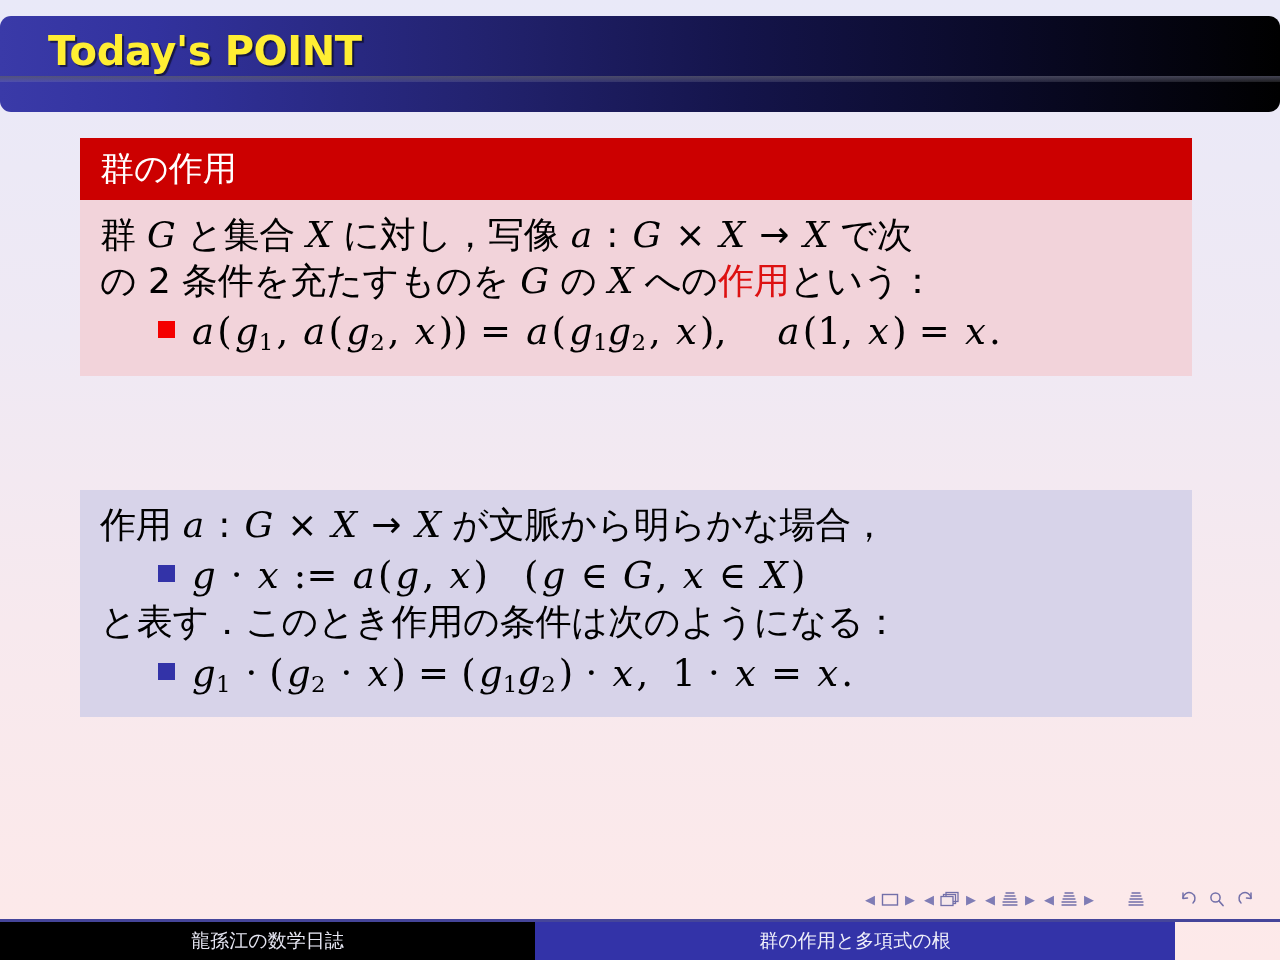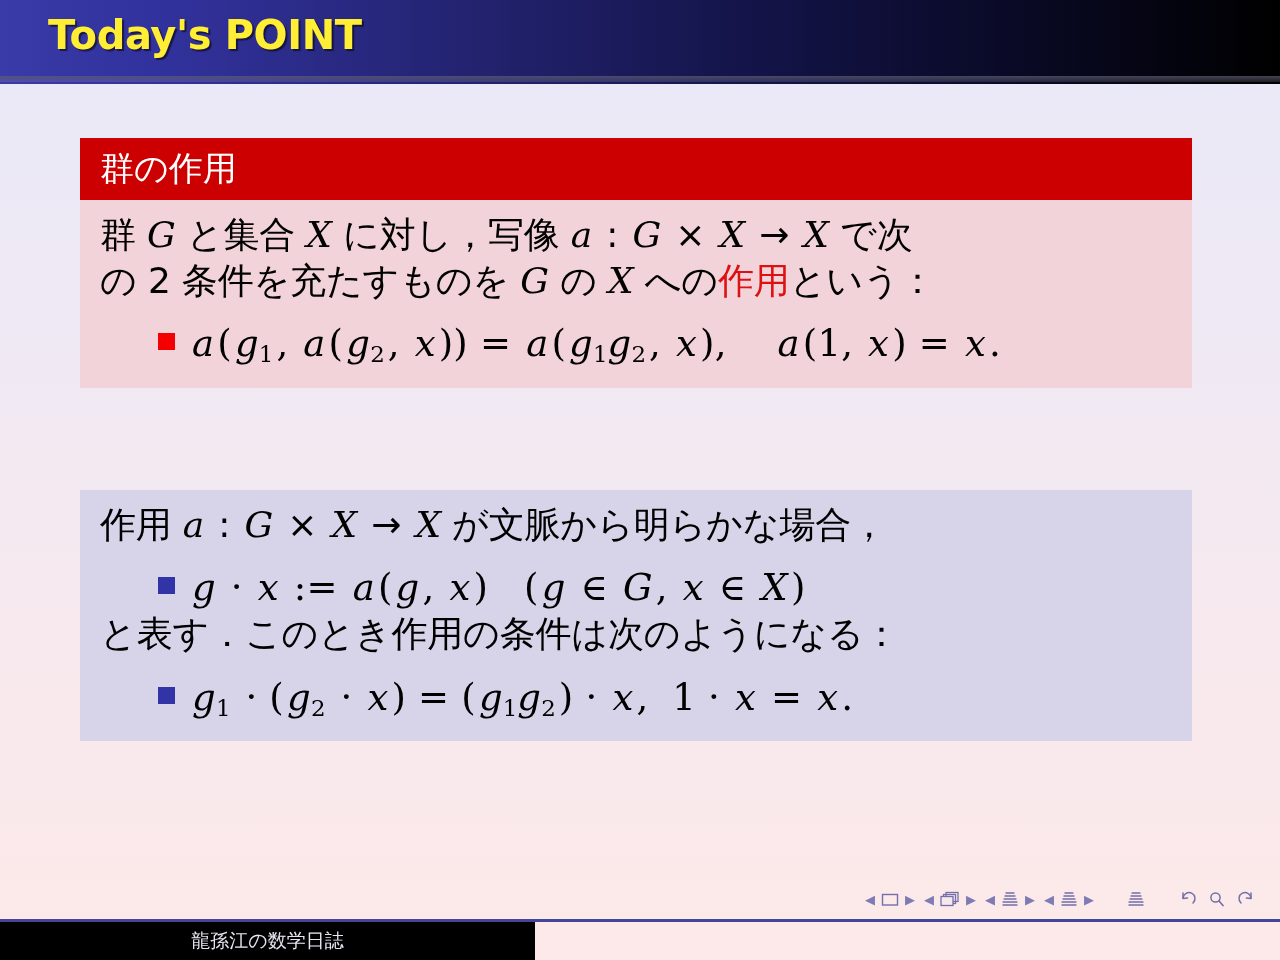--- a/index.html
+++ b/index.html
@@ -12,24 +12,25 @@
 
   body {
     font-family: "DejaVu Sans", "Liberation Sans", sans-serif;
     background: linear-gradient(to bottom, #e9e9f8 0%, #efe9f4 35%, #f7e9ee 65%, #fde9e9 100%);
     position: relative;
   }
 
   
   #header-bar {
     position: absolute;
-    top: 0; left: 0;
-    width: 1280px;
-    height: 84px;
+    top: 16px; left: 0;
+    width: 1280px;
+    height: 96px;
     background: linear-gradient(to right, #3a3aa8 0%, #32329e 12%, #22226e 38%, #14144a 58%, #0a0a28 78%, #000000 100%);
+    border-radius: 11px;
   }
   #header-title {
     position: absolute;
     left: 48px;
     top: 12px;
     font-size: 40px;
     font-weight: bold;
     color: #ffee33;
     font-family: "DejaVu Sans", "Liberation Sans", sans-serif;
     letter-spacing: -0.4px;
@@ -74,21 +75,21 @@
     font-size: 36px;
     color: #000000;
     line-height: 1.28;
     white-space: nowrap;
     letter-spacing: -0.2px;
   }
   .bullet-line {
     display: flex;
     align-items: baseline;
     padding-left: 58px;
-    margin-top: 16px;
+    margin-top: 4px;
   }
   .bullet-mark {
     width: 17px;
     height: 17px;
     flex: 0 0 auto;
     margin-right: 17px;
     position: relative;
     top: -6px;
   }
   .bullet-red { background: #f40000; }
@@ -299,13 +300,14 @@
       <path d="M5,13 A6,6 0 1,1 15,8" fill="none" stroke="#5b5b9e" stroke-width="1.5" stroke-linecap="round"></path>
       <path d="M15,3 L15,8.5 L10.5,8" fill="none" stroke="#5b5b9e" stroke-width="1.5" stroke-linecap="round" stroke-linejoin="round"></path>
     </svg>
   </span>
 
 </div>
 
 <div id="footer-rule"></div>
 <div id="footer-bar">
   <div id="footer-author">龍孫江の数学日誌</div>
+  <div id="footer-subject">群の作用と多項式の根</div>
 </div>
 
 </body></html>

